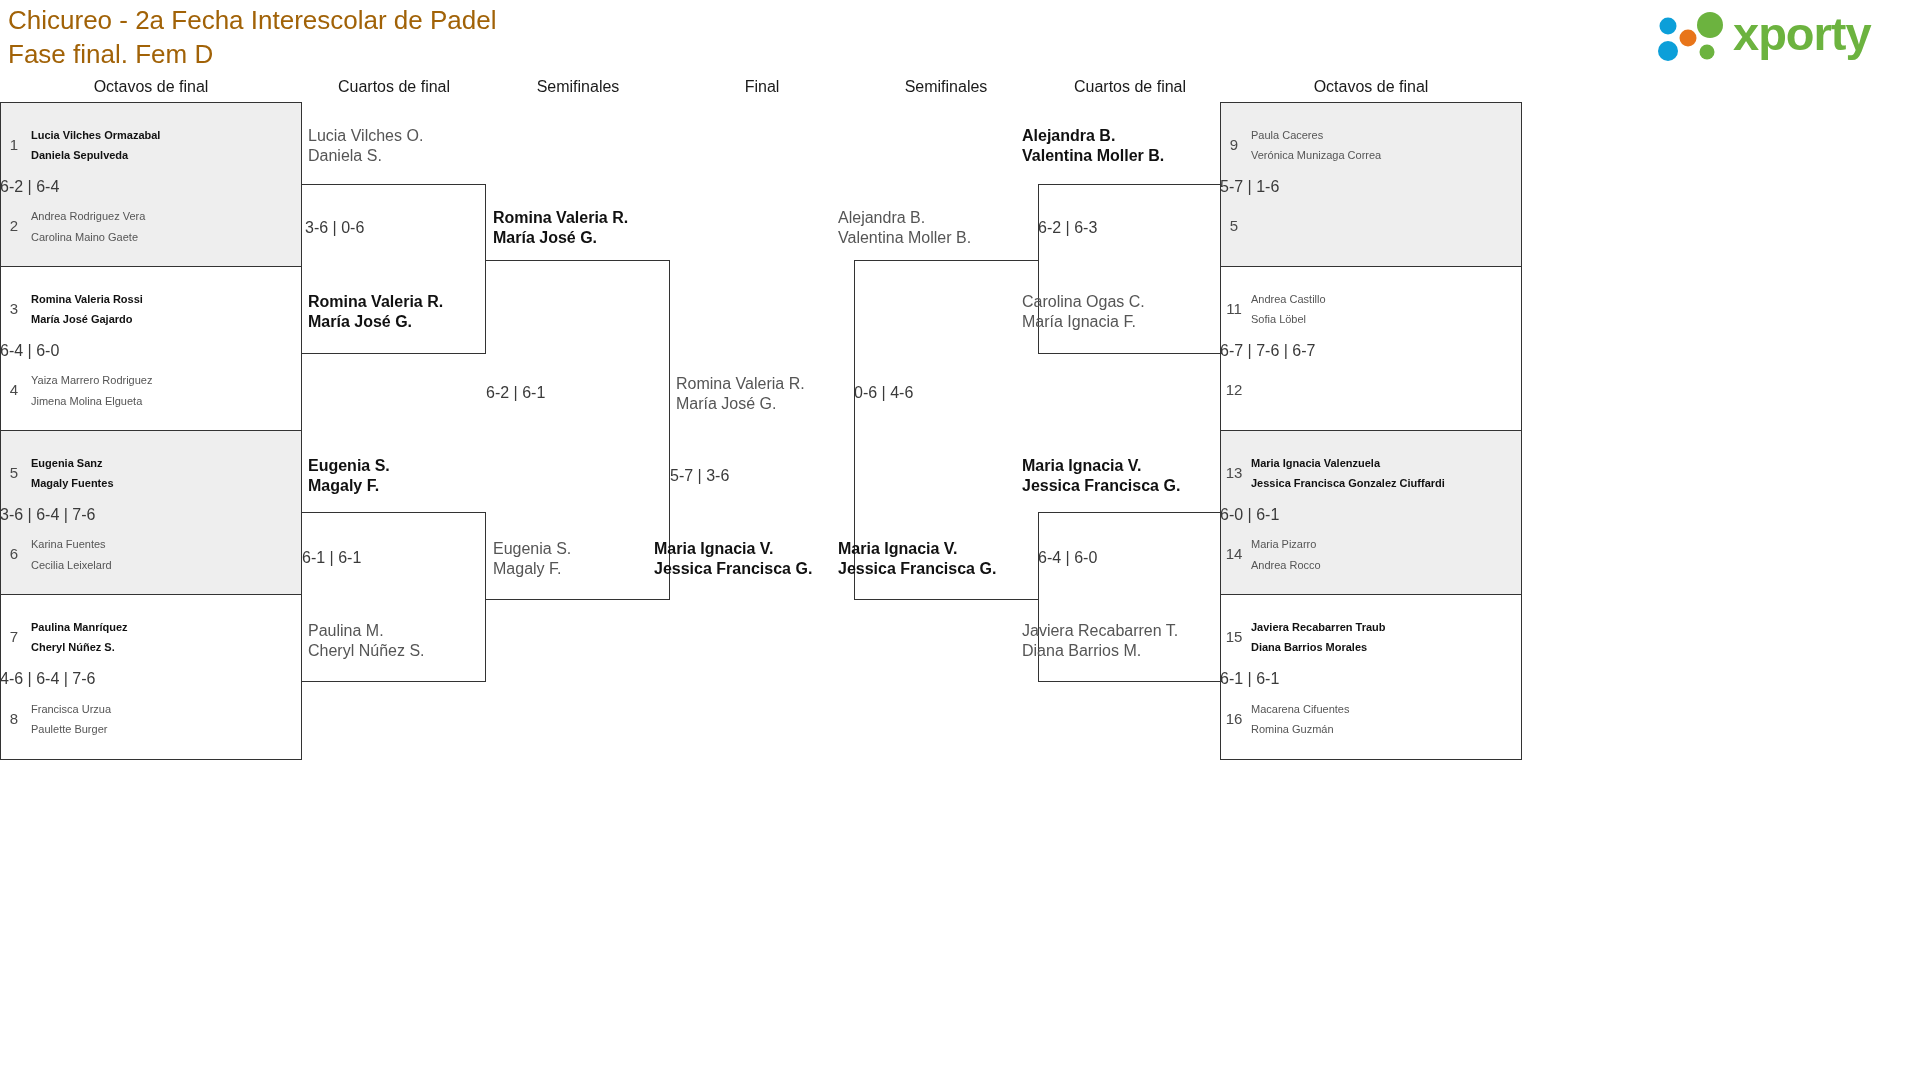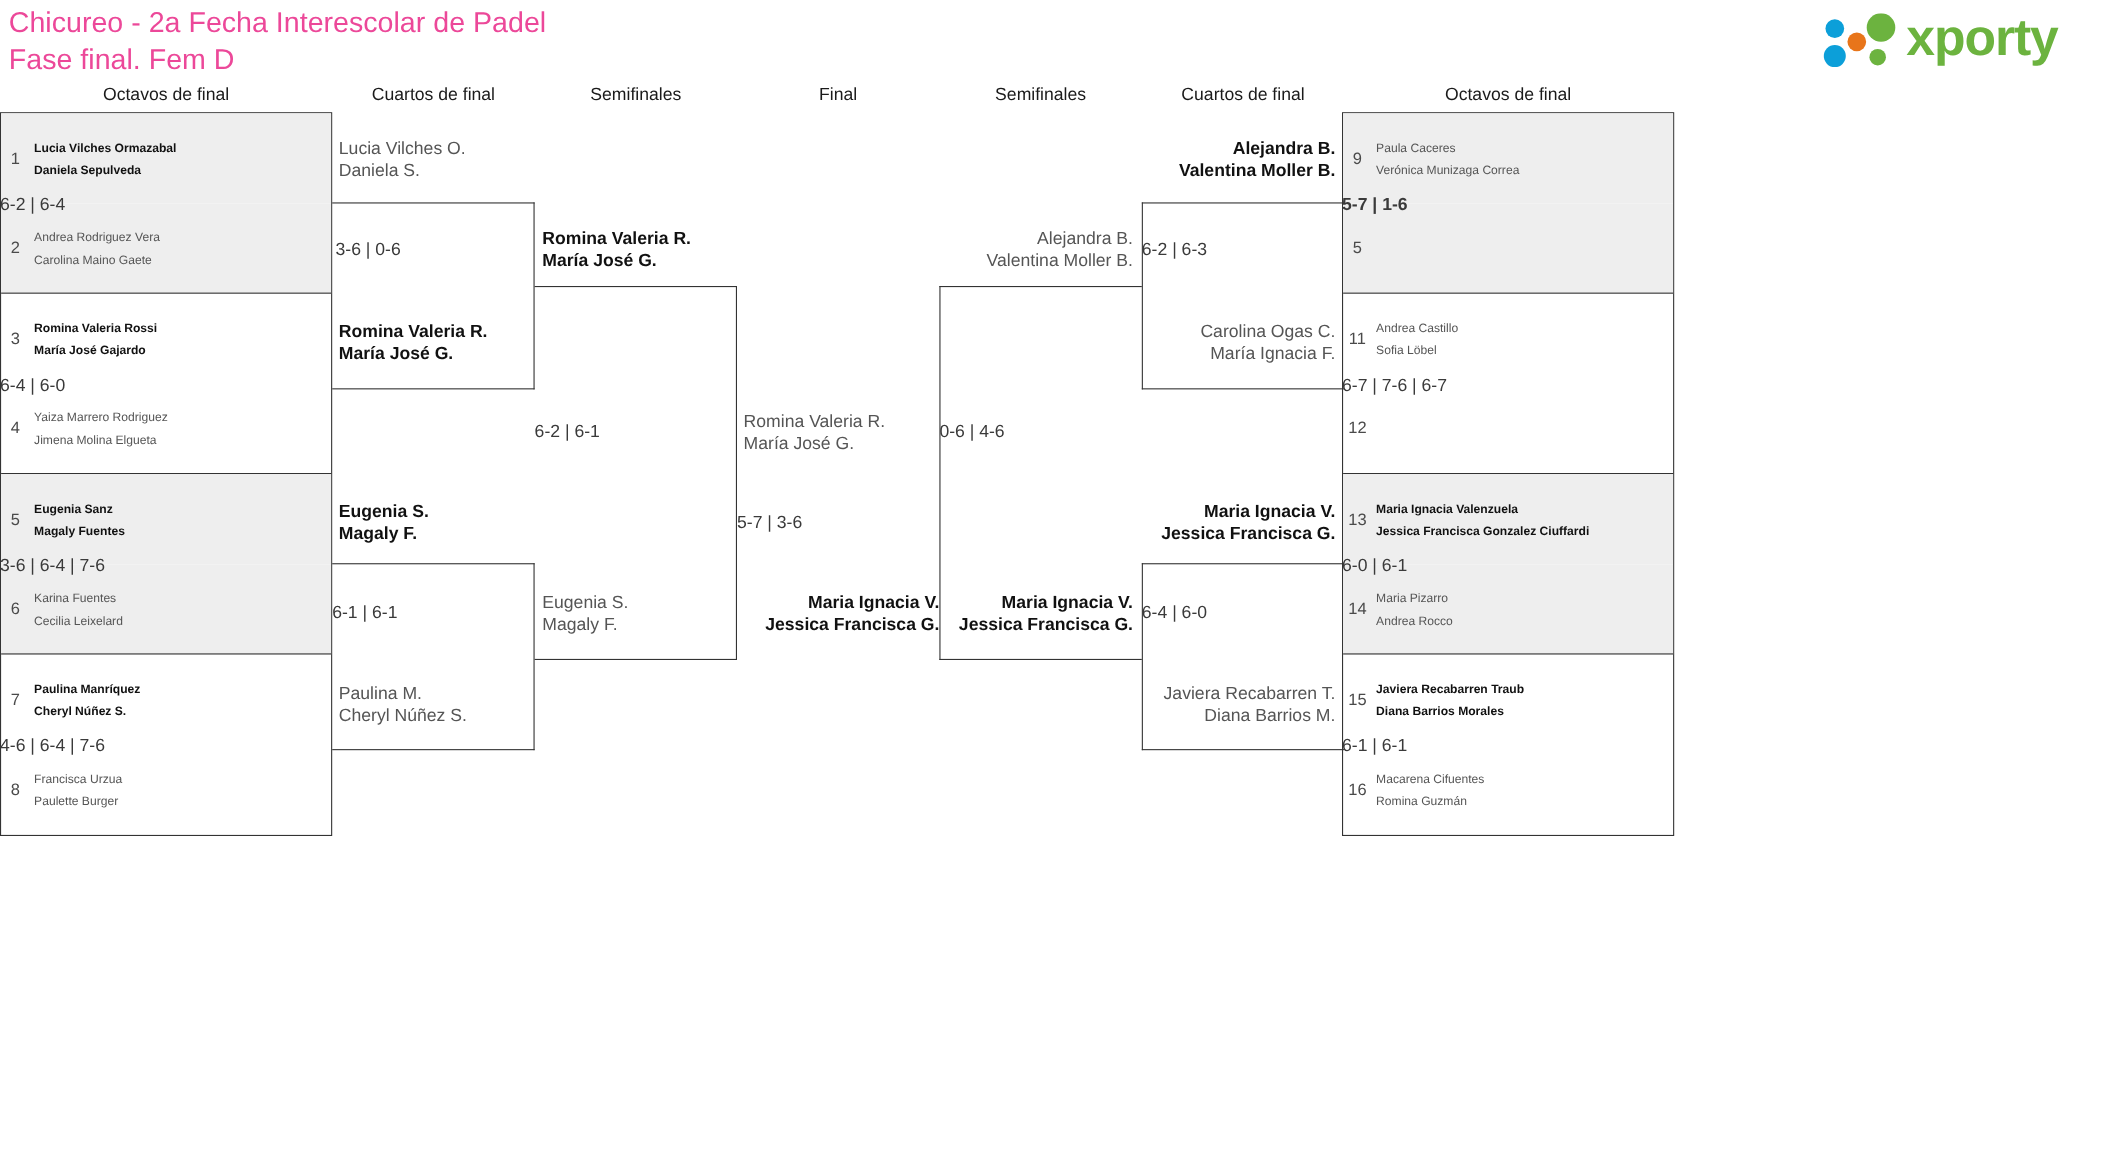--- a/index.html
+++ b/index.html
@@ -6,21 +6,21 @@
   html, body {
     width: 1920px; height: 1067px;
     background: #ffffff;
     font-family: "Liberation Sans", sans-serif;
     overflow: hidden;
   }
   #root { position: relative; width: 1920px; height: 1067px; }
 
   
   .title-block { position: absolute; left: 8px; top: 4px; }
-  .title-line { font-size: 26px; font-weight: 400; color: #ec4899; line-height: 1.3; white-space: nowrap; }
+  .title-line { font-size: 26px; font-weight: 400; color: #a16207; line-height: 1.3; white-space: nowrap; }
 
   .logo { position: absolute; right: 20px; top: 8px; width: 245px; height: 56px; }
   .logo-dots { position: absolute; left: 0; top: 4px; width: 78px; height: 50px; }
   .logo-word { position: absolute; left: 78px; top: -2px; font-size: 47px; font-weight: 700; color: #6cb33f; letter-spacing: -1px; line-height: 56px; }
 
   
   .round-head {
     position: absolute; top: 78px;
     font-size: 16px; color: #1a1a1a; text-align: center;
     white-space: nowrap;
@@ -49,21 +49,21 @@
 
   
   .score {
     position: absolute; font-size: 16px; color: #3a3a3a;
     text-align: left; white-space: nowrap;
   }
 
   
   .adv { position: absolute; line-height: 1.28; white-space: nowrap; }
   .adv .nm { font-size: 16px; }
-  .adv.right { text-align: right; }
+  .adv.right { text-align: left; }
   .adv.win .nm { color: #111111; font-weight: 700; }
 </style>
 </head>
 <body>
 
 <div id="root">
 
   <div class="title-block">
     <div class="title-line">Chicureo - 2a Fecha Interescolar de Padel</div>
     <div class="title-line">Fase final. Fem D</div>
@@ -278,18 +278,18 @@
     </div>
     <div class="slot" style="top:574px; height:82px;">
       <span class="seed">16</span>
       <span class="names">
         <span class="nm">Macarena Cifuentes</span><br>
         <span class="nm">Romina Guzmán</span>
       </span>
     </div>
   </div>
 
-  <div class="score" style="left:1220px; top:178px; width:302px;font-weight:bold;">5-7 | 1-6</div>
+  <div class="score" style="left:1220px; top:178px; width:302px;">5-7 | 1-6</div>
   <div class="score" style="left:1220px; top:342px; width:360px;">6-7 | 7-6 | 6-7</div>
   <div class="score" style="left:1220px; top:506px; width:302px;">6-0 | 6-1</div>
   <div class="score" style="left:1220px; top:670px; width:302px;">6-1 | 6-1</div>
 
 </div>
 
 </body></html>

